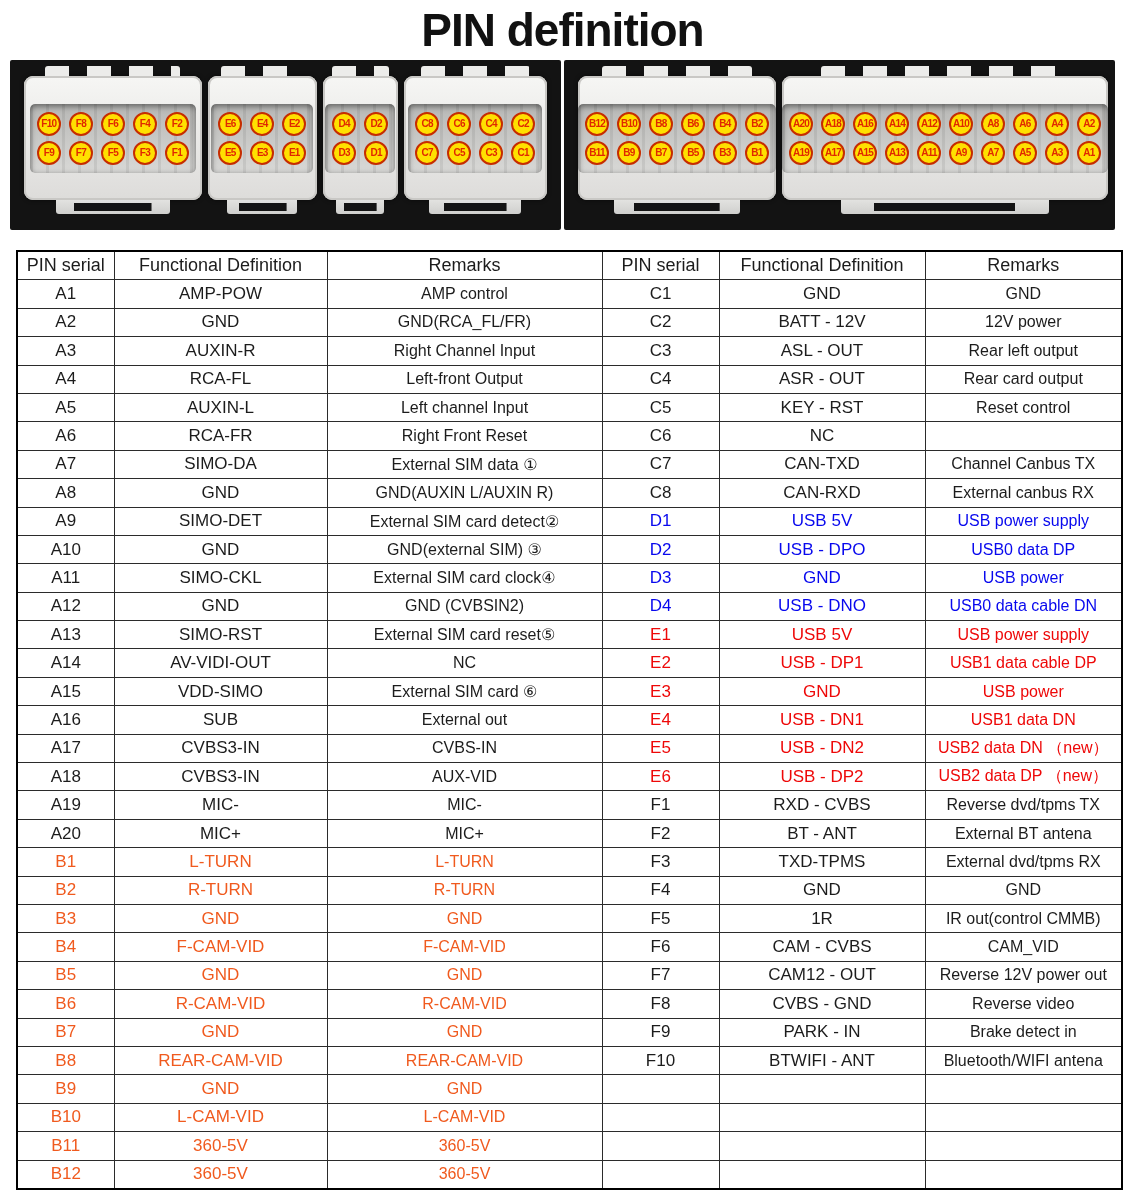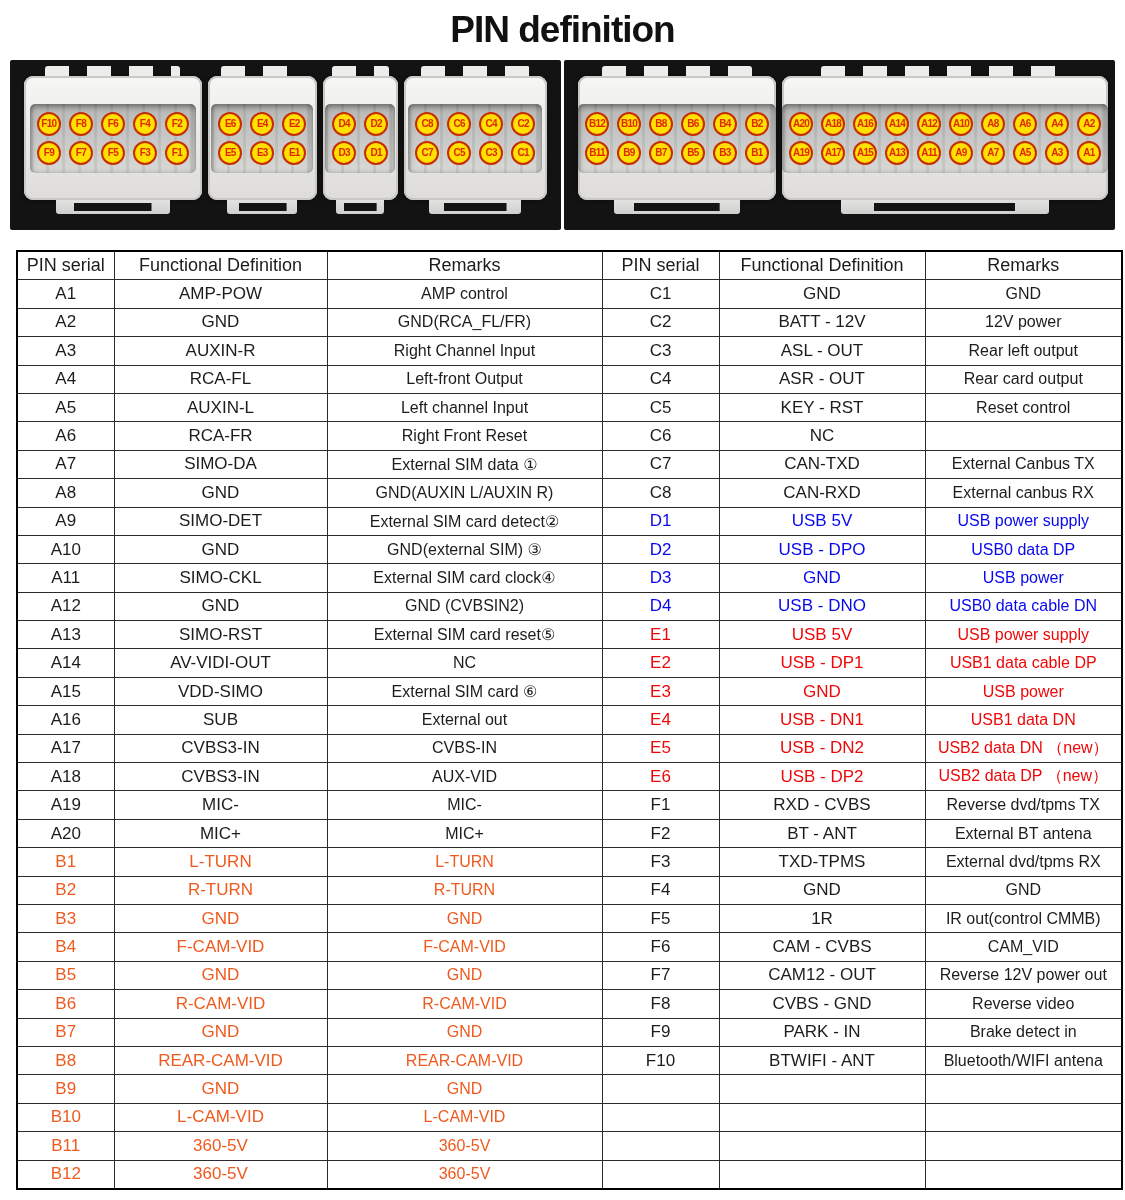--- a/index.html
+++ b/index.html
@@ -1,17 +1,17 @@
 <!DOCTYPE html>
 <html><head>
 <meta charset="utf-8">
 <style>
   html,body{margin:0;padding:0;background:#ffffff;}
   .page{width:1125px;height:1200px;background:#ffffff;font-family:"Liberation Sans",sans-serif;position:relative;overflow:hidden;}
-  .title{margin:0;text-align:center;font-size:37px;font-weight:bold;color:#111;letter-spacing:-1px;line-height:60px;height:60px;}
+  .title{margin:0;text-align:center;font-size:46px;font-weight:bold;color:#111;letter-spacing:-1px;line-height:60px;height:60px;}
 
   
   .photos{margin:0 10px;height:170px;display:flex;gap:3px;}
   .photo{flex:1;position:relative;background:#131313;border-radius:2px;overflow:visible;}
   .strip{position:absolute;left:14px;right:14px;top:16px;bottom:30px;display:flex;gap:6px;align-items:stretch;}
   .block{position:relative;flex-grow:var(--cols);background:linear-gradient(180deg,#f6f6f4,#dddcda);border-radius:9px;display:flex;align-items:center;justify-content:center;box-shadow:inset 0 0 0 2px #c9c8c5, 0 0 4px rgba(0,0,0,.6);}
   .tabs{position:absolute;top:-10px;left:12%;right:12%;height:10px;border-radius:3px 3px 0 0;
         background:repeating-linear-gradient(90deg,#ececea 0 24px,transparent 24px 42px);}
   .feet{position:absolute;bottom:-14px;left:18%;right:18%;height:14px;border-radius:0 0 3px 3px;
         background:linear-gradient(#141414,#141414) center/68% 8px no-repeat,linear-gradient(180deg,#e2e2e0,#cfcfcd);}
@@ -211,21 +211,21 @@
           <td class="serial ck">C6</td>
           <td class="func ck">NC</td>
           <td class="rem ck"></td>
         </tr>
         <tr>
           <td class="serial ck">A7</td>
           <td class="func ck">SIMO-DA</td>
           <td class="rem ck">External SIM data ①</td>
           <td class="serial ck">C7</td>
           <td class="func ck">CAN-TXD</td>
-          <td class="rem ck">External Canbus TX</td>
+          <td class="rem ck">Channel Canbus TX</td>
         </tr>
         <tr>
           <td class="serial ck">A8</td>
           <td class="func ck">GND</td>
           <td class="rem ck">GND(AUXIN L/AUXIN R)</td>
           <td class="serial ck">C8</td>
           <td class="func ck">CAN-RXD</td>
           <td class="rem ck">External canbus RX</td>
         </tr>
         <tr>

